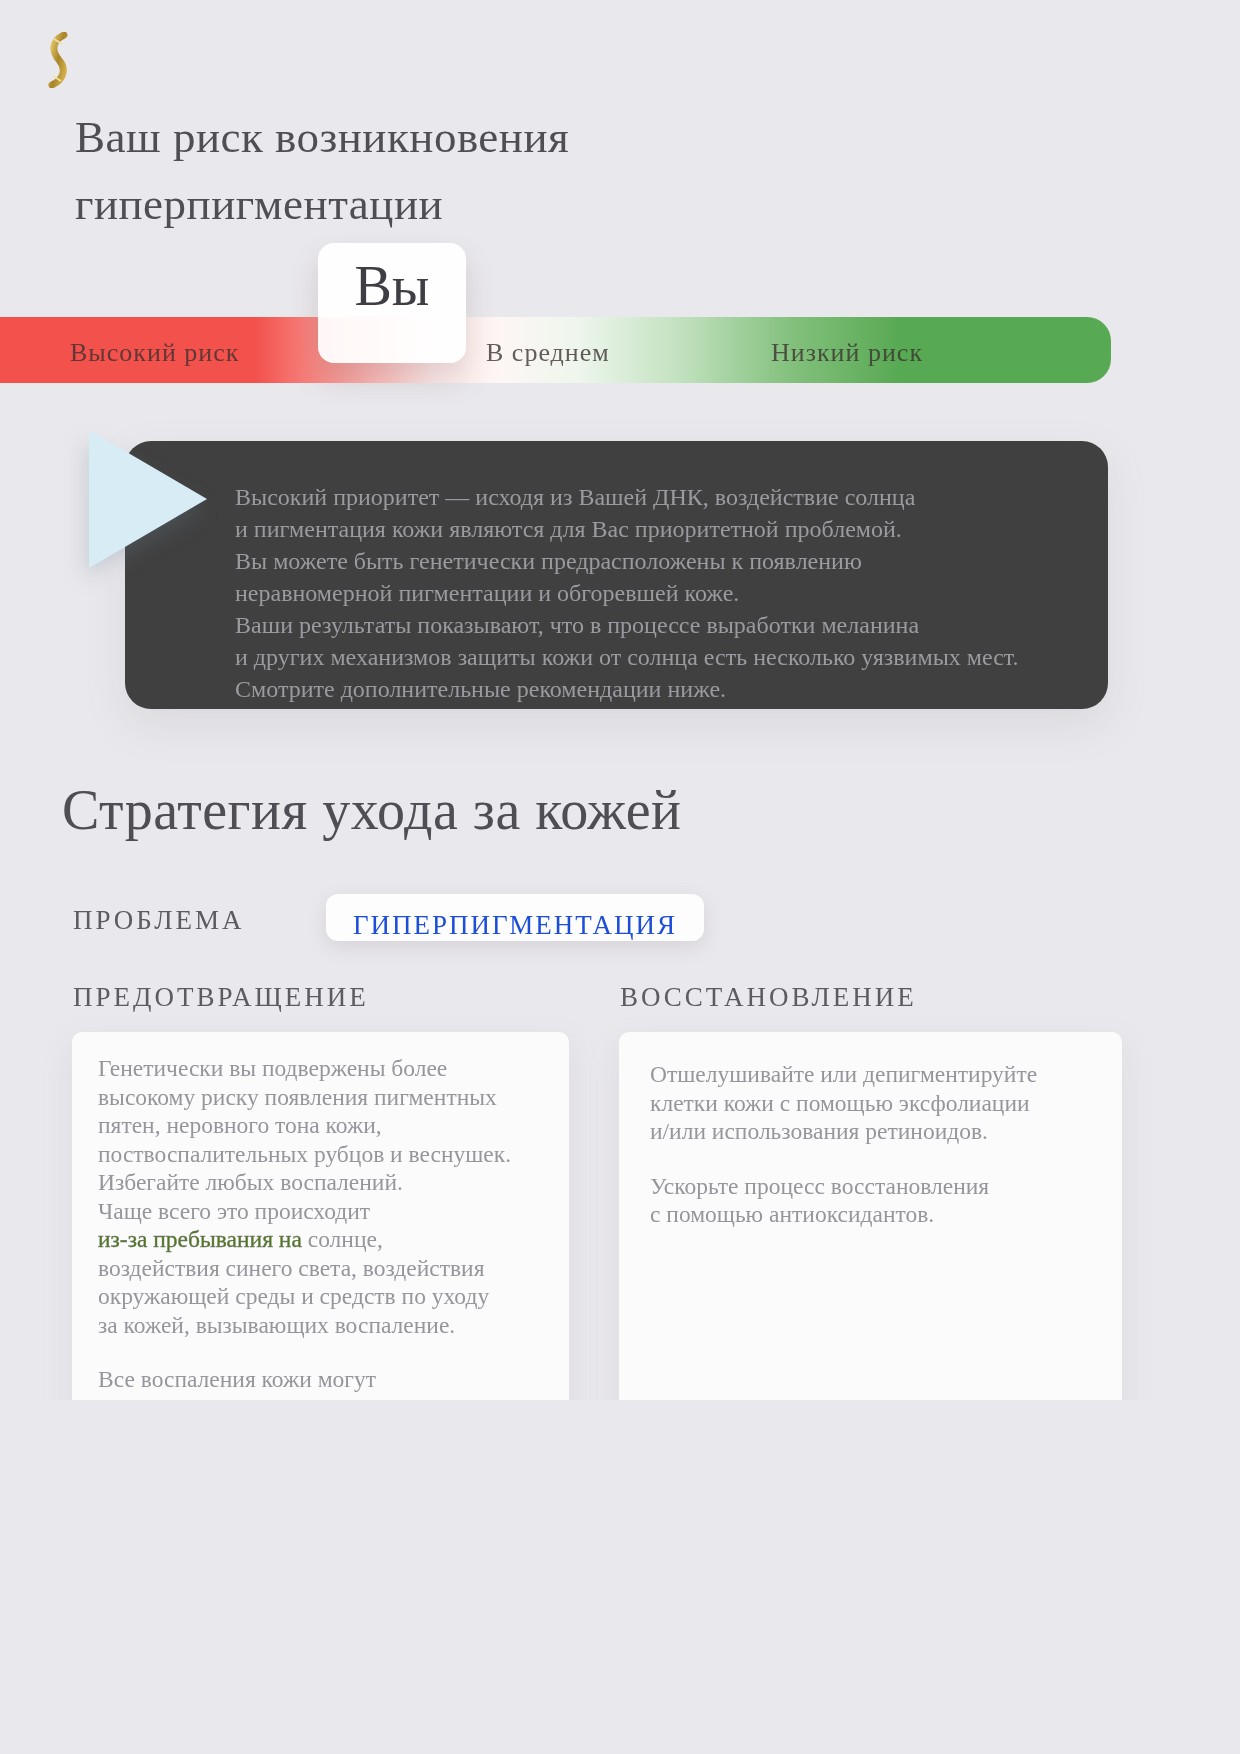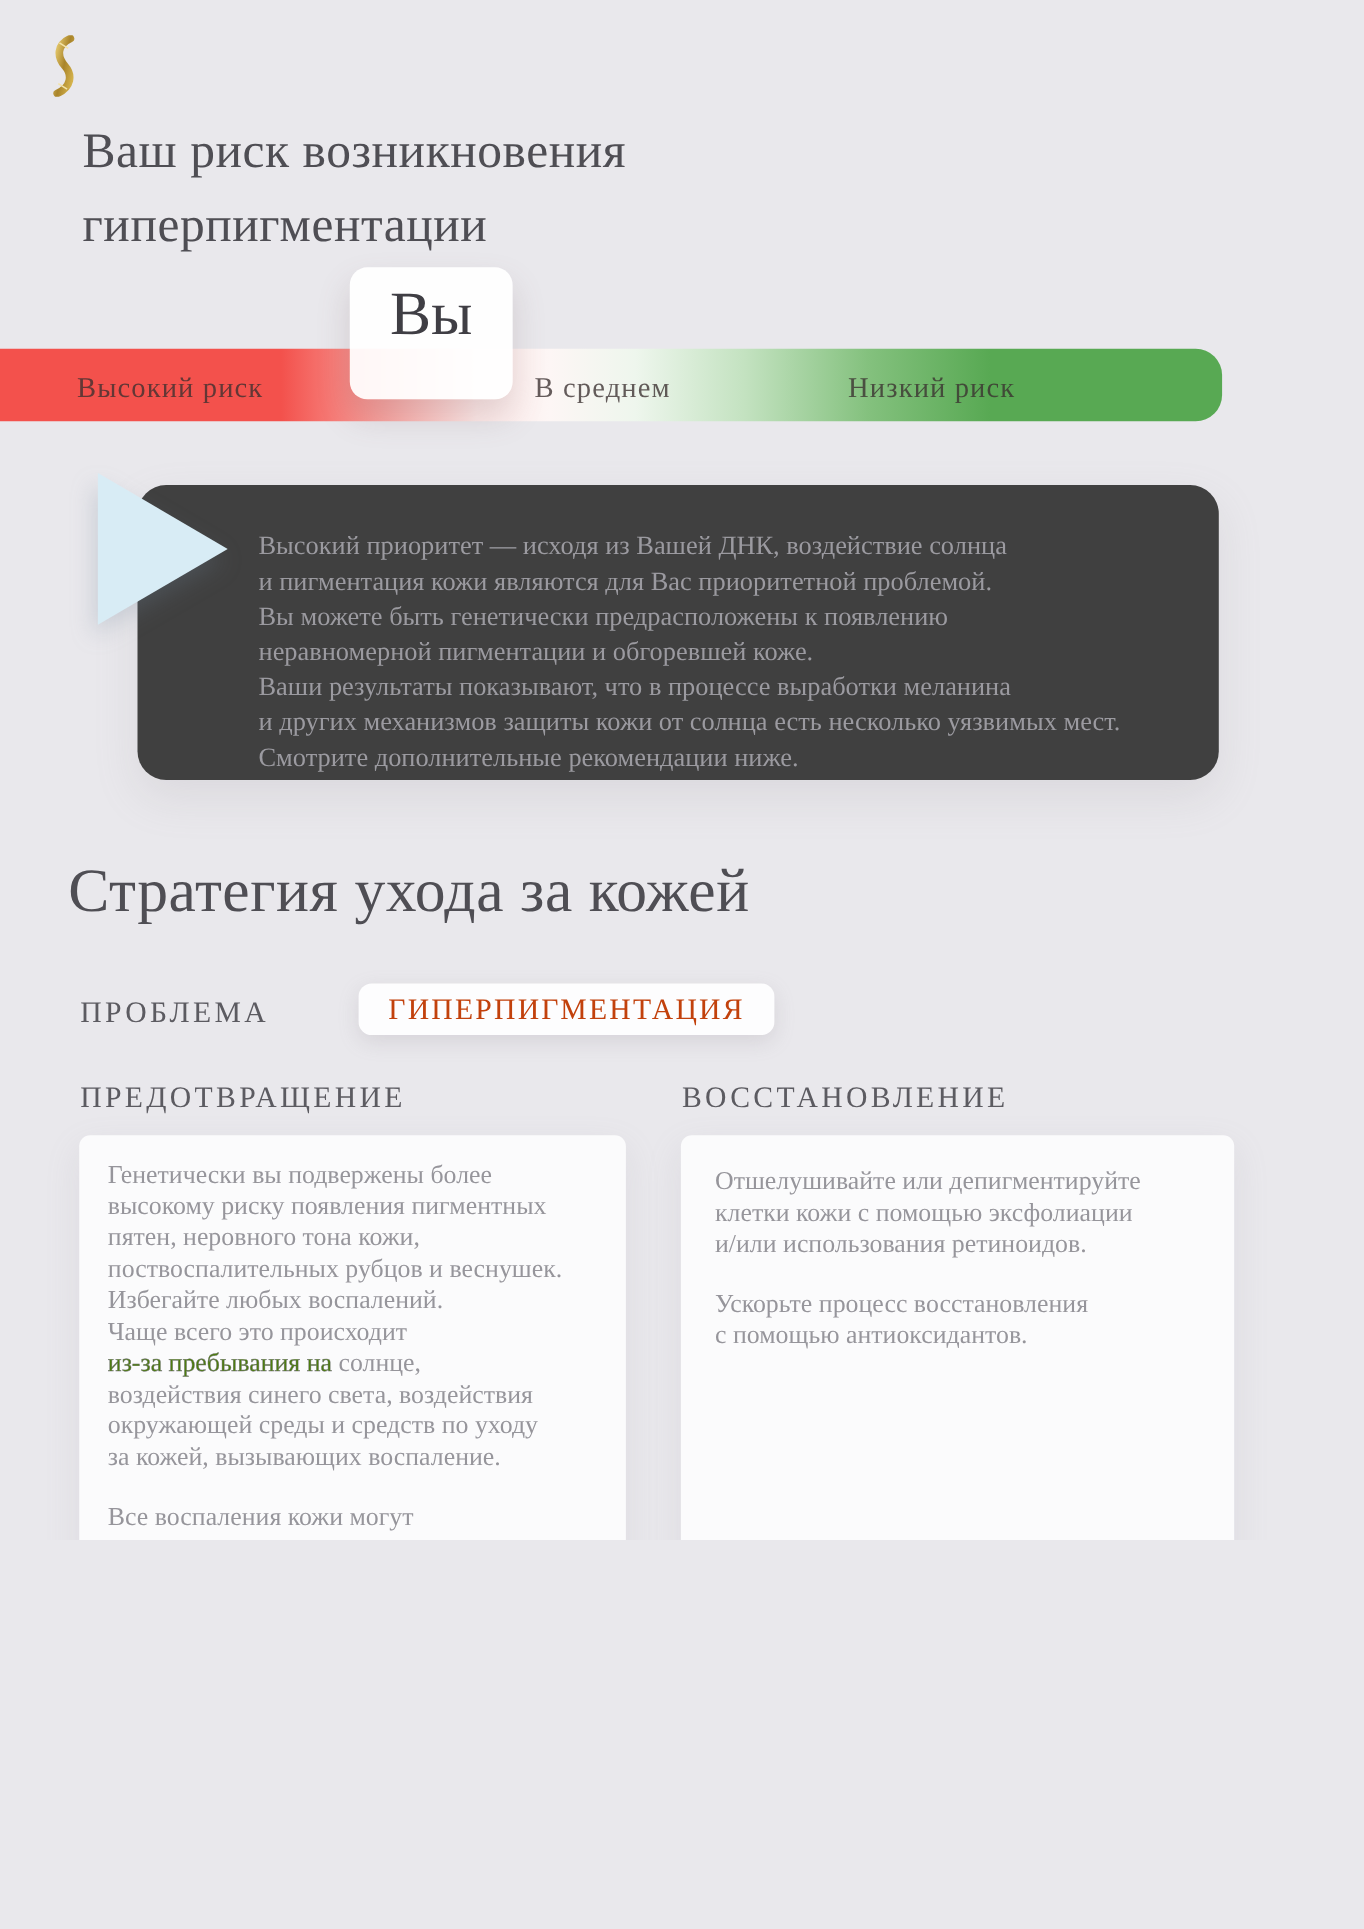--- a/index.html
+++ b/index.html
@@ -39,22 +39,22 @@
                 box-shadow:0 16px 40px rgba(150,140,150,0.16);z-index:2;}
   .summary-text{position:absolute;left:110px;top:40px;width:840px;font-size:24px;line-height:32px;
                 color:#9b9aa0;white-space:pre-line;}
 
   .section-title{position:absolute;left:62px;top:778px;font-size:56px;font-weight:300;
                  color:#4f4e54;letter-spacing:0.5px;}
 
   .problem-label{position:absolute;left:73px;top:905px;font-size:27px;letter-spacing:3px;color:#5c5b61;}
   .problem-pill{position:absolute;left:326px;top:894px;width:378px;height:47px;background:#fdfdfe;
                 border-radius:12px;box-shadow:0 6px 18px rgba(150,140,150,0.22);
-                display:flex;align-items:center;justify-content:center;
-                font-size:27px;letter-spacing:2px;color:#c2410c;}
+                display:flex;align-items:flex-end;justify-content:center;
+                font-size:27px;letter-spacing:2px;color:#1d4ed8;}
 
   .col-label{position:absolute;top:982px;font-size:27px;letter-spacing:3px;color:#5c5b61;}
   .cl-prev{left:73px;}
   .cl-rec{left:620px;}
 
   .card{position:absolute;top:1032px;background:#fbfbfc;border-radius:10px;box-sizing:border-box;
         box-shadow:0 12px 32px rgba(150,145,155,0.14);}
   .prev-card{left:72px;width:497px;height:394px;padding:22px 24px 0 26px;}
   .rec-card{left:619px;width:503px;height:398px;padding:28px 28px 0 31px;}
   .card-text{font-size:23.5px;line-height:28.5px;color:#96959b;white-space:pre-line;}

